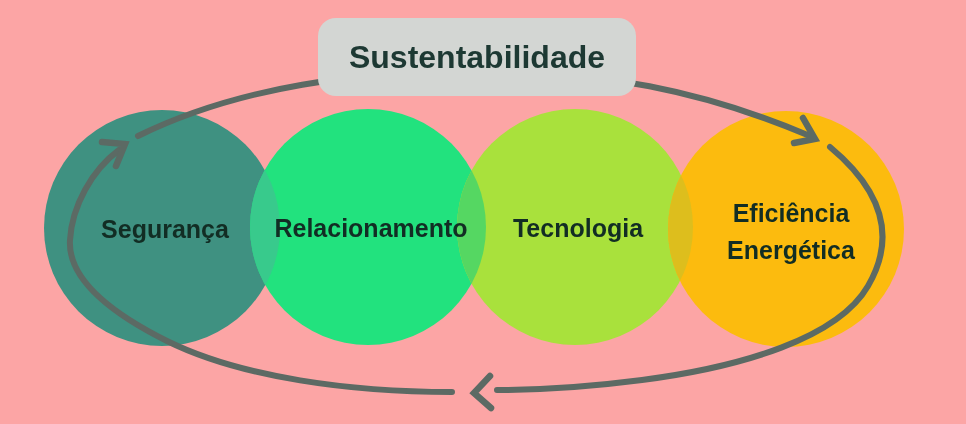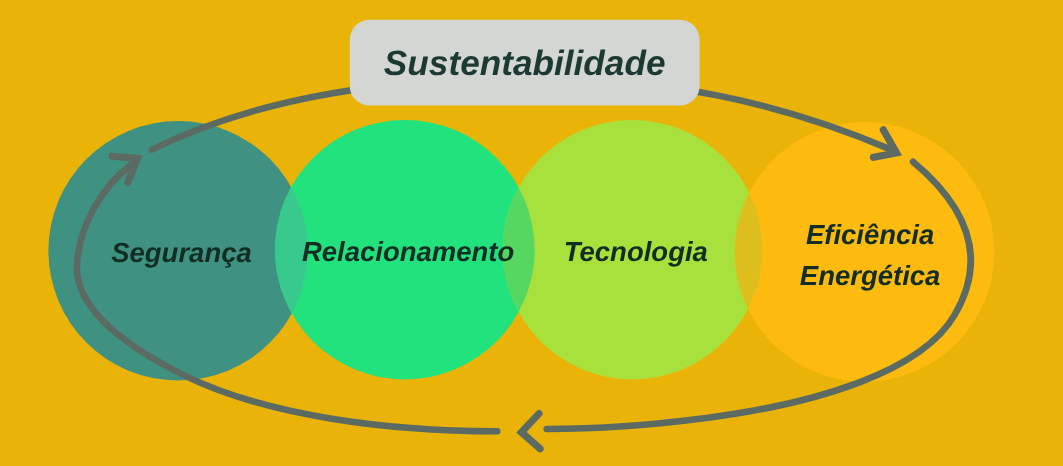--- a/index.html
+++ b/index.html
@@ -5,23 +5,22 @@
   html, body {
     margin: 0;
     padding: 0;
     background: #ffffff;
     font-family: "Liberation Sans", sans-serif;
   }
   .canvas {
     position: relative;
     width: 966px;
     height: 424px;
-    background: #eab308;
+    background: #fca5a5;
     overflow: hidden;
-    font-style: italic;
   }
   svg { display: block; }
   .circle-label {
     font-family: "Liberation Sans", sans-serif;
     font-weight: 700;
     font-size: 25px;
     text-anchor: middle;
   }
   .title-label {
     font-family: "Liberation Sans", sans-serif;

